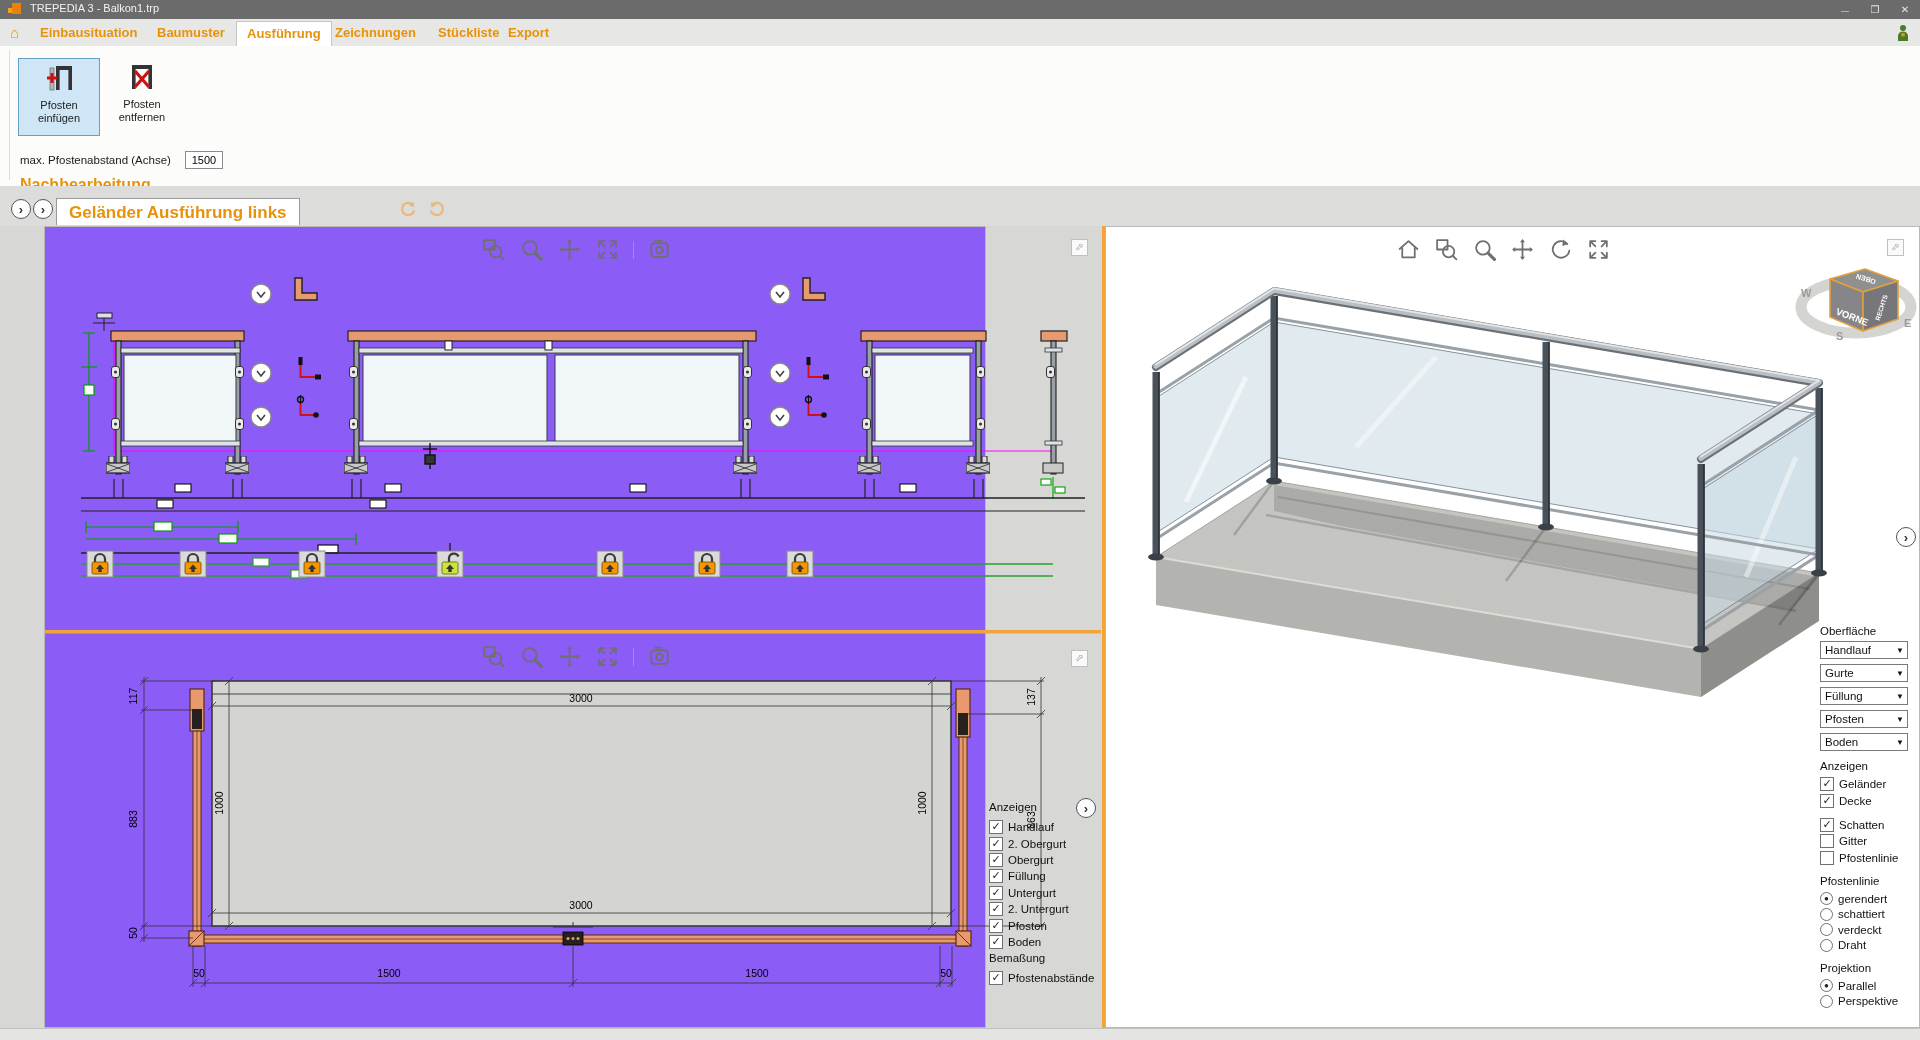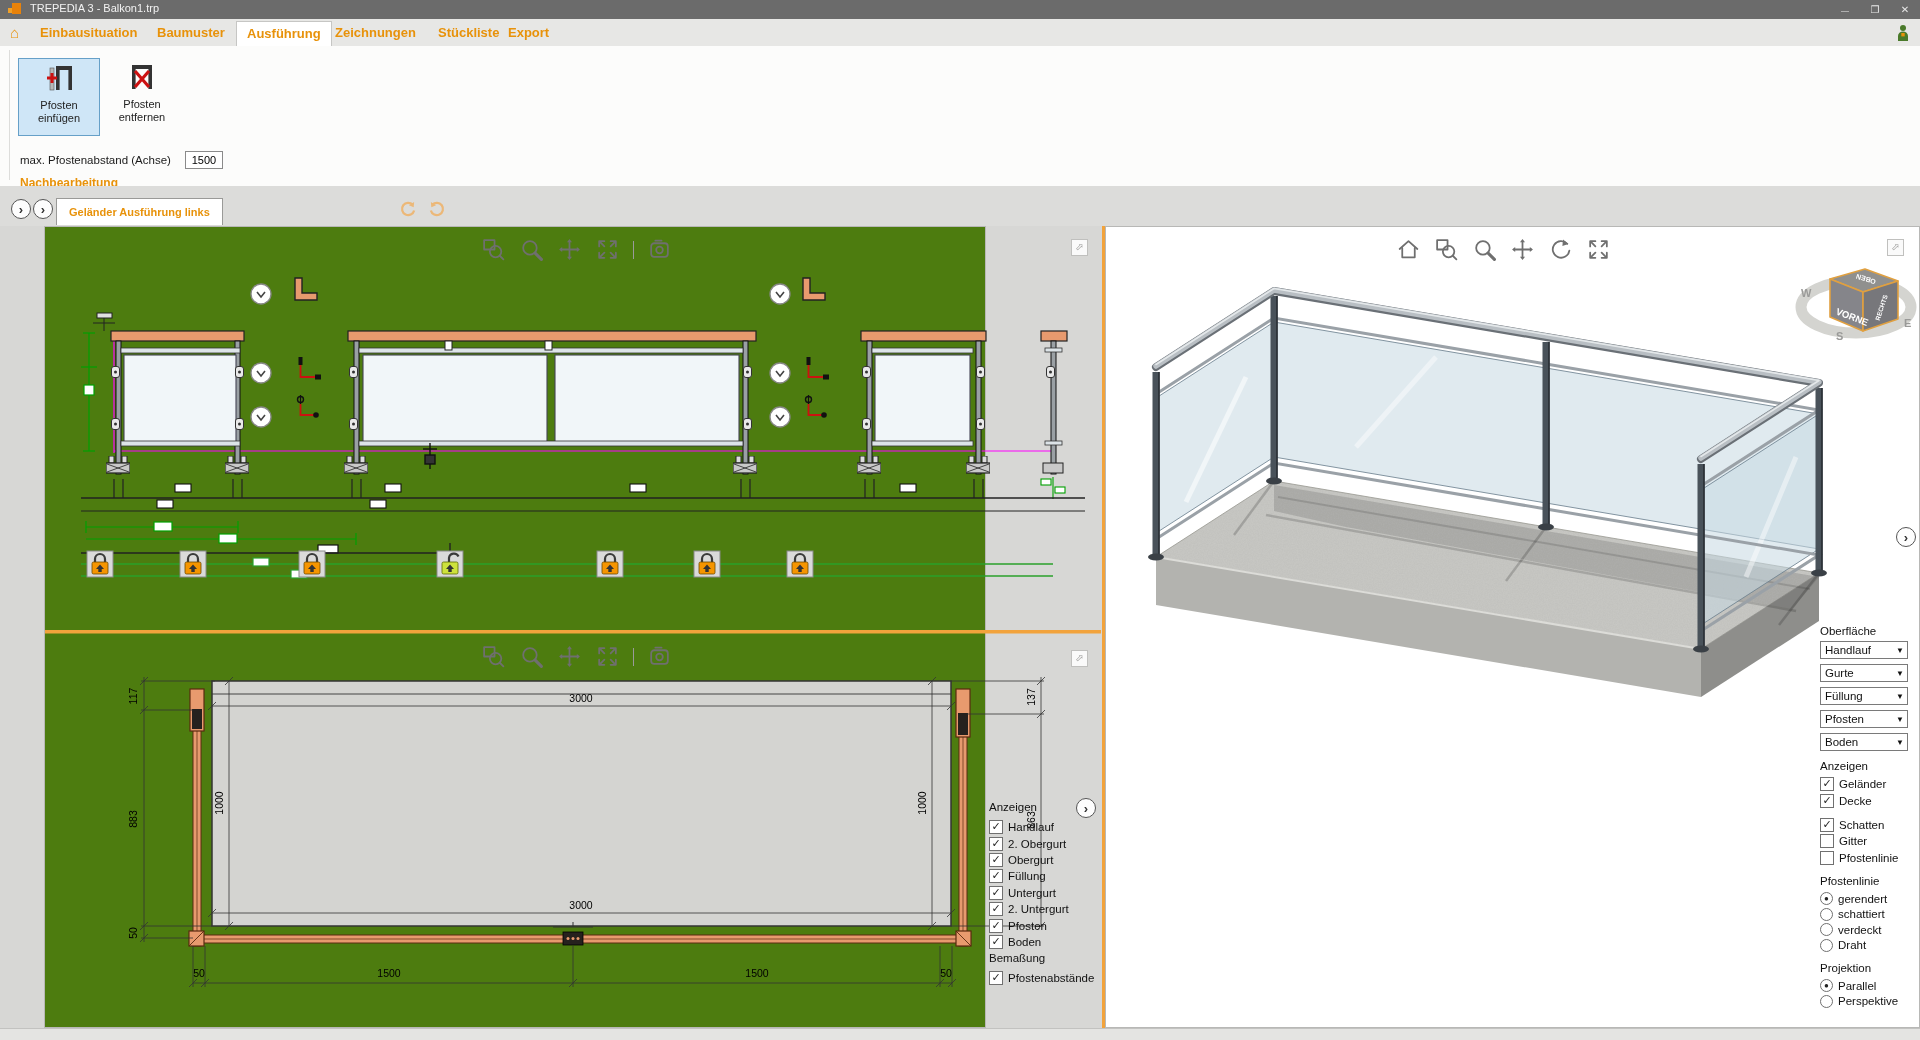--- a/index.html
+++ b/index.html
@@ -21,32 +21,32 @@
   
   #ribbon{position:absolute;left:0;top:46px;width:1920px;height:140px;background:#fcfcfb;border-bottom:1px solid #cfcfcd;}
   #ribbon .vline{position:absolute;left:9px;top:4px;width:1px;height:130px;background:#dddddb;}
   .rbtn{position:absolute;top:12px;width:80px;height:76px;text-align:center;font-size:11px;color:#222;}
   .rbtn .ric{display:block;margin:2px auto 2px auto;width:36px;height:36px;}
   .rbtn.sel{background:#cfe6f7;border:1px solid #66a0c8;}
   .rbtn .lbl{line-height:13px;}
   #spacing-label{position:absolute;left:20px;top:108px;font-size:11.5px;color:#1a1a1a;}
   #spacing-input{position:absolute;left:185px;top:105px;width:36px;height:16px;border:1px solid #8a8a8a;font-size:11px;
     font-family:"Liberation Sans",sans-serif;text-align:center;padding:0;background:#fff;}
-  #section-label{position:absolute;left:20px;top:130px;font-size:12px;font-weight:bold;color:#e8920a;}
+  #section-label{position:absolute;left:20px;top:130px;font-size:16px;font-weight:bold;color:#e8920a;}
   
   #tabstrip{position:absolute;left:0;top:186px;width:1920px;height:40px;background:#dcdcda;}
   .circ{position:absolute;width:20px;height:20px;border-radius:50%;background:#fdfdfd;border:1.4px solid #555;
     color:#333;font-size:13px;font-weight:bold;text-align:center;line-height:19px;box-sizing:border-box;}
   .circ::after{content:"›";}
   #doc-tab{position:absolute;left:56px;top:12px;height:27px;background:#fff;border:1px solid #9a9a98;border-bottom:none;
-    color:#e8920a;font-weight:bold;font-size:11px;line-height:27px;padding:0 12px;box-sizing:border-box;}
+    color:#e8920a;font-weight:bold;font-size:17px;line-height:27px;padding:0 12px;box-sizing:border-box;}
   .histbtn{position:absolute;top:15px;width:20px;height:17px;}
   
   #main{position:absolute;left:0;top:226px;width:1920px;height:802px;background:#d7d7d5;}
-  #left-panel{position:absolute;left:44px;top:0;width:942px;height:802px;background:#4d7c0f;border:1px solid #b8b8b6;box-sizing:border-box;}
+  #left-panel{position:absolute;left:44px;top:0;width:942px;height:802px;background:#8b5cf6;border:1px solid #b8b8b6;box-sizing:border-box;}
   #vdivider{position:absolute;left:1102px;top:0;width:3px;height:802px;background:#f2a33c;}
   #right-panel{position:absolute;left:1105px;top:0;width:815px;height:802px;background:#fff;border:1px solid #b8b8b6;box-sizing:border-box;}
   #statusbar{position:absolute;left:0;top:1028px;width:1920px;height:12px;background:#e4e4e2;border-top:1px solid #c2c2c0;}
   
   .view-toolbar{position:absolute;display:flex;gap:13px;align-items:center;}
   .ticon{width:25px;height:25px;display:block;}
   .ticon svg{width:25px;height:25px;stroke:#6f6f6f;fill:none;stroke-width:1.7;stroke-linecap:round;stroke-linejoin:round;}
   .tsep{width:1px;height:18px;background:#9a9a9a;}
   .expand-btn{position:absolute;width:15px;height:15px;border:1px solid #c0c0be;color:#9a9a98;font-size:10px;
     line-height:14px;text-align:center;background:#fafafa;}

